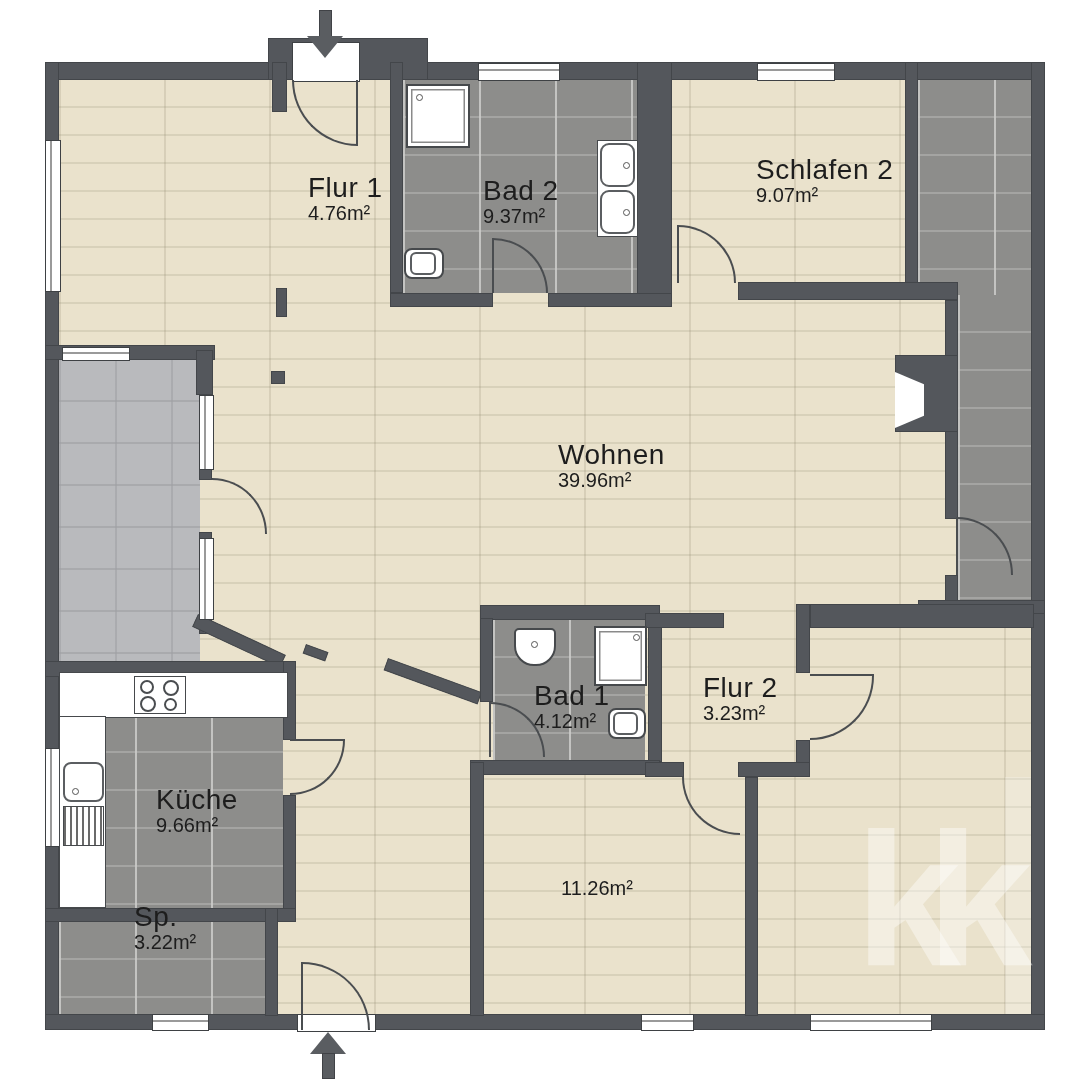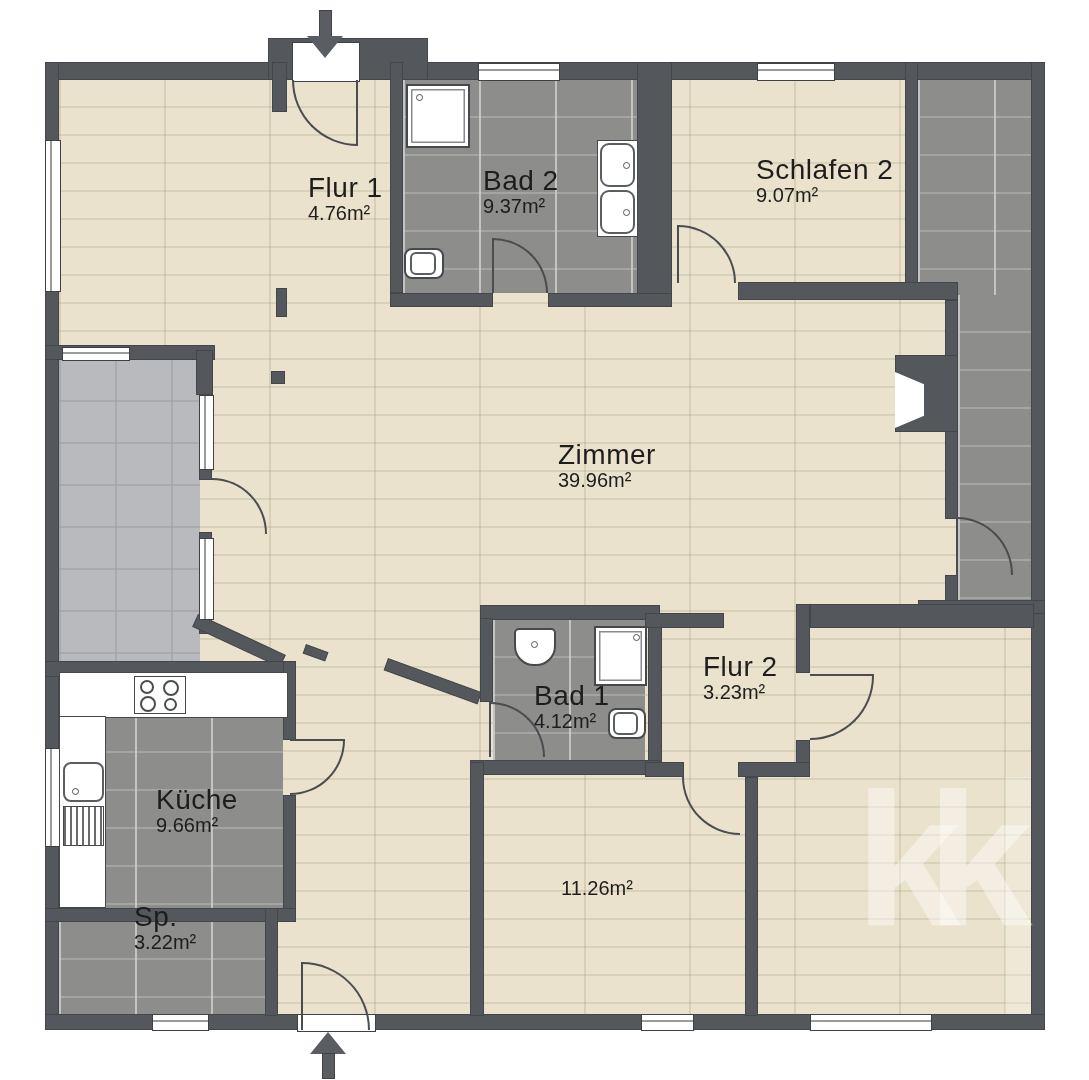--- a/index.html
+++ b/index.html
@@ -173,37 +173,37 @@
   <div class="burner" style="left:140px;top:696px;width:16px;height:16px"></div>
   <div class="burner" style="left:164px;top:698px;width:13px;height:13px"></div>
   <div class="bowl" style="left:63px;top:762px;width:41px;height:40px;border-radius:8px"></div>
   <div class="dot" style="left:72px;top:788px"></div>
   <div class="drain" style="left:63px;top:806px;width:41px;height:40px"></div>
 
   <div class="lbl" style="left:308px;top:173px">
     <span class="nm">Flur 1</span>
     <span class="ar">4.76m²</span>
   </div>
-  <div class="lbl" style="left:483px;top:166px">
+  <div class="lbl" style="left:483px;top:176px">
     <span class="nm">Bad 2</span>
     <span class="ar">9.37m²</span>
   </div>
   <div class="lbl" style="left:756px;top:155px">
     <span class="nm">Schlafen 2</span>
     <span class="ar">9.07m²</span>
   </div>
   <div class="lbl" style="left:558px;top:440px">
-    <span class="nm">Zimmer</span>
+    <span class="nm">Wohnen</span>
     <span class="ar">39.96m²</span>
   </div>
   <div class="lbl" style="left:534px;top:681px">
     <span class="nm">Bad 1</span>
     <span class="ar">4.12m²</span>
   </div>
-  <div class="lbl" style="left:703px;top:652px">
+  <div class="lbl" style="left:703px;top:673px">
     <span class="nm">Flur 2</span>
     <span class="ar">3.23m²</span>
   </div>
   <div class="lbl" style="left:156px;top:785px">
     <span class="nm">Küche</span>
     <span class="ar">9.66m²</span>
   </div>
   <div class="lbl" style="left:561px;top:878px">
     <span class="ar">11.26m²</span>
   </div>
@@ -211,15 +211,15 @@
     <span class="nm">Sp.</span>
     <span class="ar">3.22m²</span>
   </div>
 
   <div class="stem" style="left:319px;top:10px;width:13px;height:28px"></div>
   <div class="head-down" style="left:307px;top:36px"></div>
   <div class="head-up" style="left:310px;top:1032px"></div>
   <div class="stem" style="left:322px;top:1053px;width:13px;height:26px"></div>
 
   <div class="wmband" style="left:1005px;top:777px;width:26px;height:237px"></div>
-  <div class="wm" style="left:855px;top:750px;width:200px;height:240px;overflow:hidden">kk</div>
+  <div class="wm" style="left:855px;top:790px;width:200px;height:240px;overflow:hidden">kk</div>
 
 </div>
 
 </body></html>

